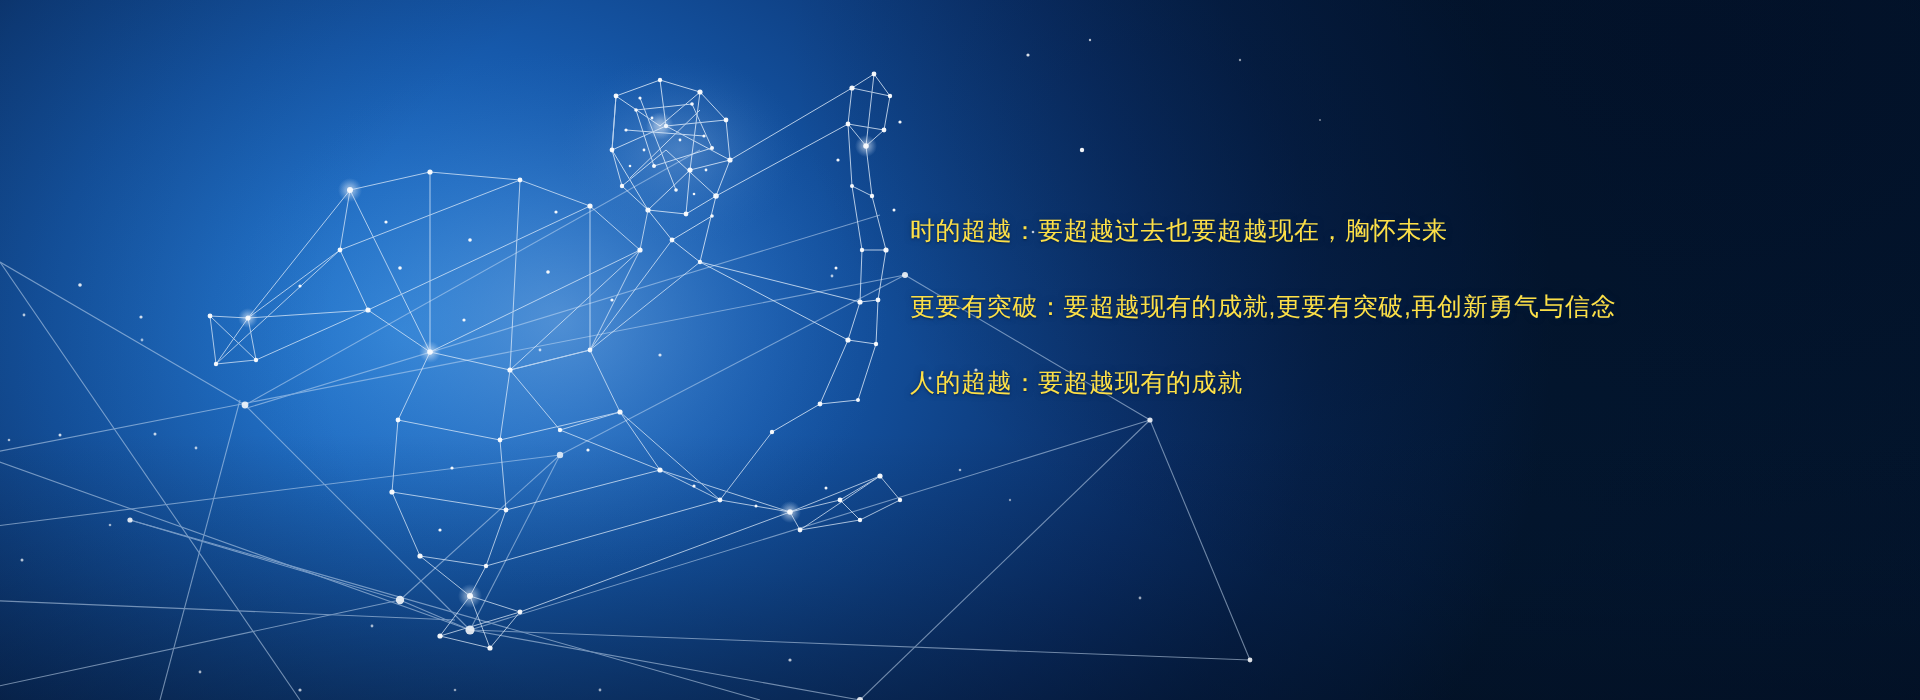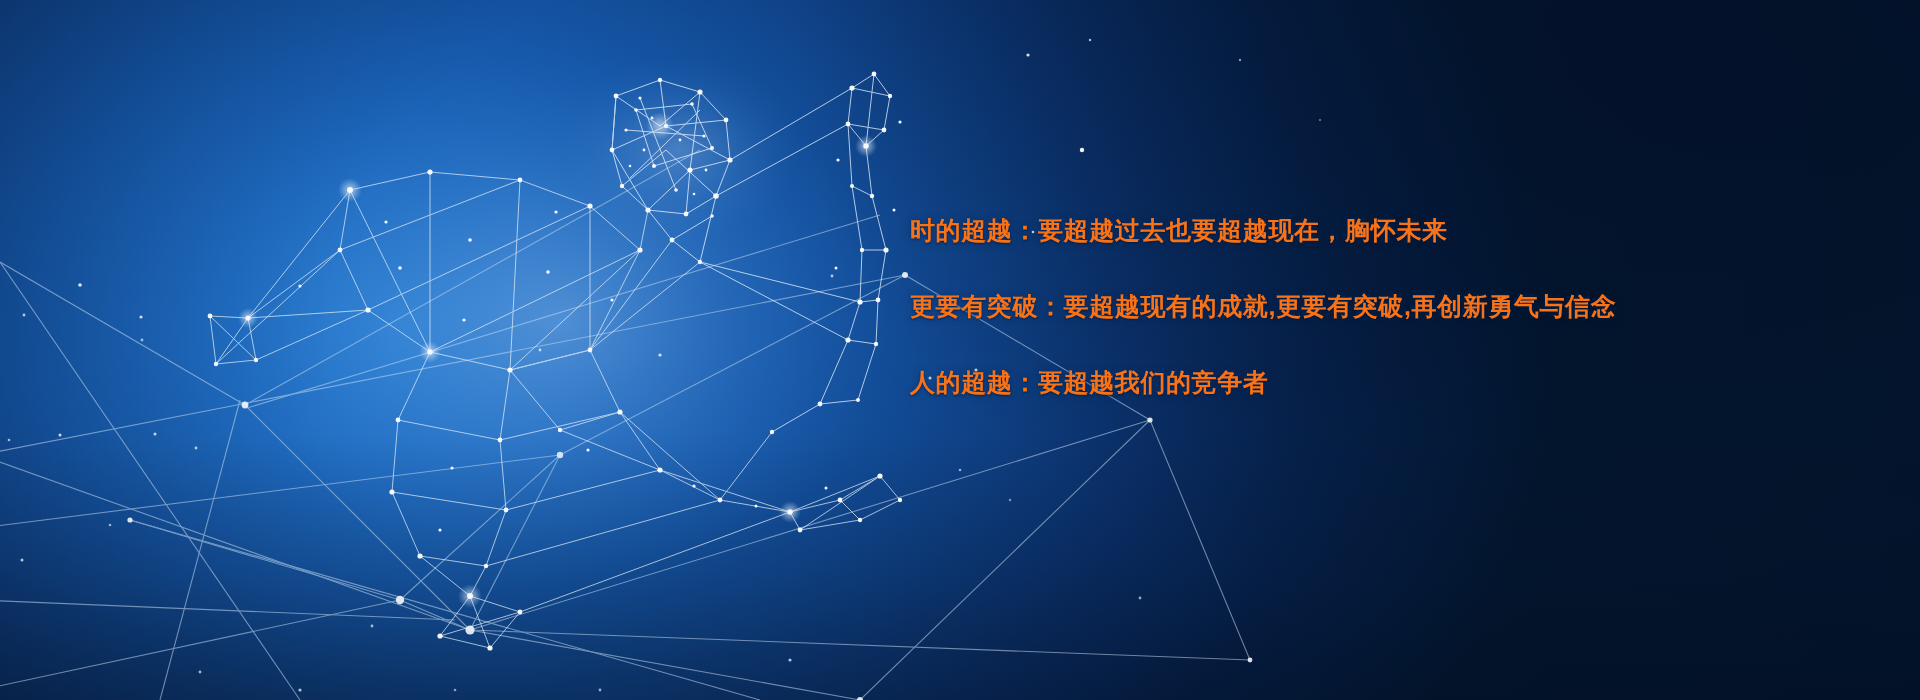--- a/index.html
+++ b/index.html
@@ -62,28 +62,28 @@
   #stars { opacity: 1; }
 
   
   #text-block {
     position: absolute;
     left: 910px;
     top: 218px;
     width: 930px;
   }
   .text-line {
-    color: #f97316;
+    color: #fde047;
     font-size: 25px;
     line-height: 1;
     letter-spacing: 0.6px;
     margin: 0 0 51px 0;
     white-space: nowrap;
     text-shadow: 0 0 6px rgba(10,40,90,0.55), 0 1px 2px rgba(0,20,50,0.6);
-    font-weight: 700;
+    font-weight: 400;
   }
   .text-line:last-child { margin-bottom: 0; }
 </style>
 </head>
 <body>
 
 <div id="banner">
 
   <div class="layer" id="bg-base"></div>
   <div class="layer" id="bg-topright-dark"></div>
@@ -386,16 +386,16 @@
       <circle cx="960" cy="470" r="1.3" opacity="0.6"></circle>
       <circle cx="1010" cy="500" r="1.2" opacity="0.5"></circle>
       <circle cx="600" cy="690" r="1.4" opacity="0.6"></circle>
       <circle cx="455" cy="690" r="1.3" opacity="0.55"></circle>
     </g>
   </svg>
 
   <div id="text-block">
     <p class="text-line">时的超越：要超越过去也要超越现在，胸怀未来</p>
     <p class="text-line">更要有突破：要超越现有的成就,更要有突破,再创新勇气与信念</p>
-    <p class="text-line">人的超越：要超越我们的竞争者</p>
+    <p class="text-line">人的超越：要超越现有的成就</p>
   </div>
 
 </div>
 
 </body></html>

